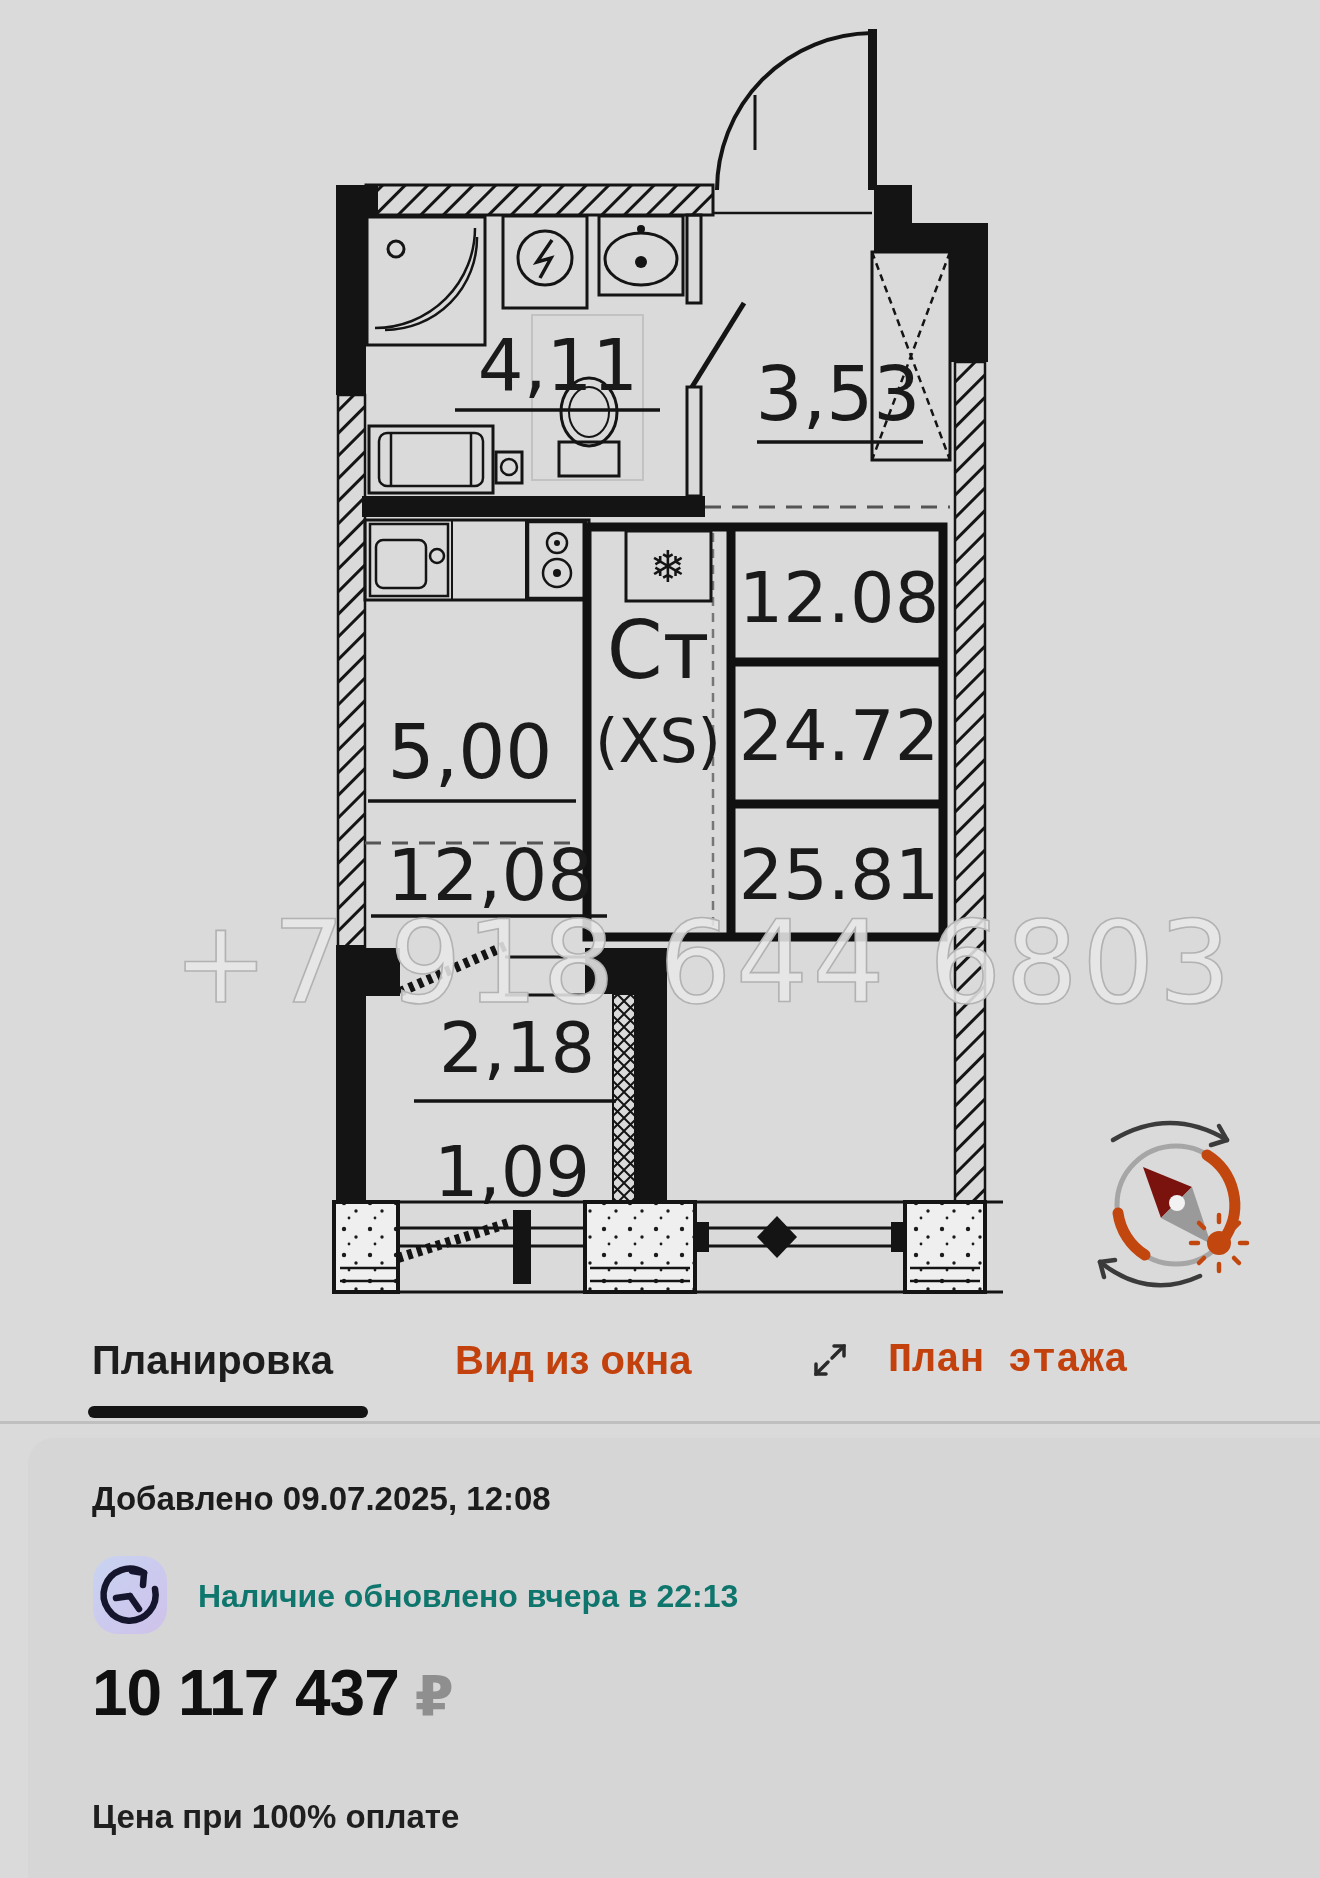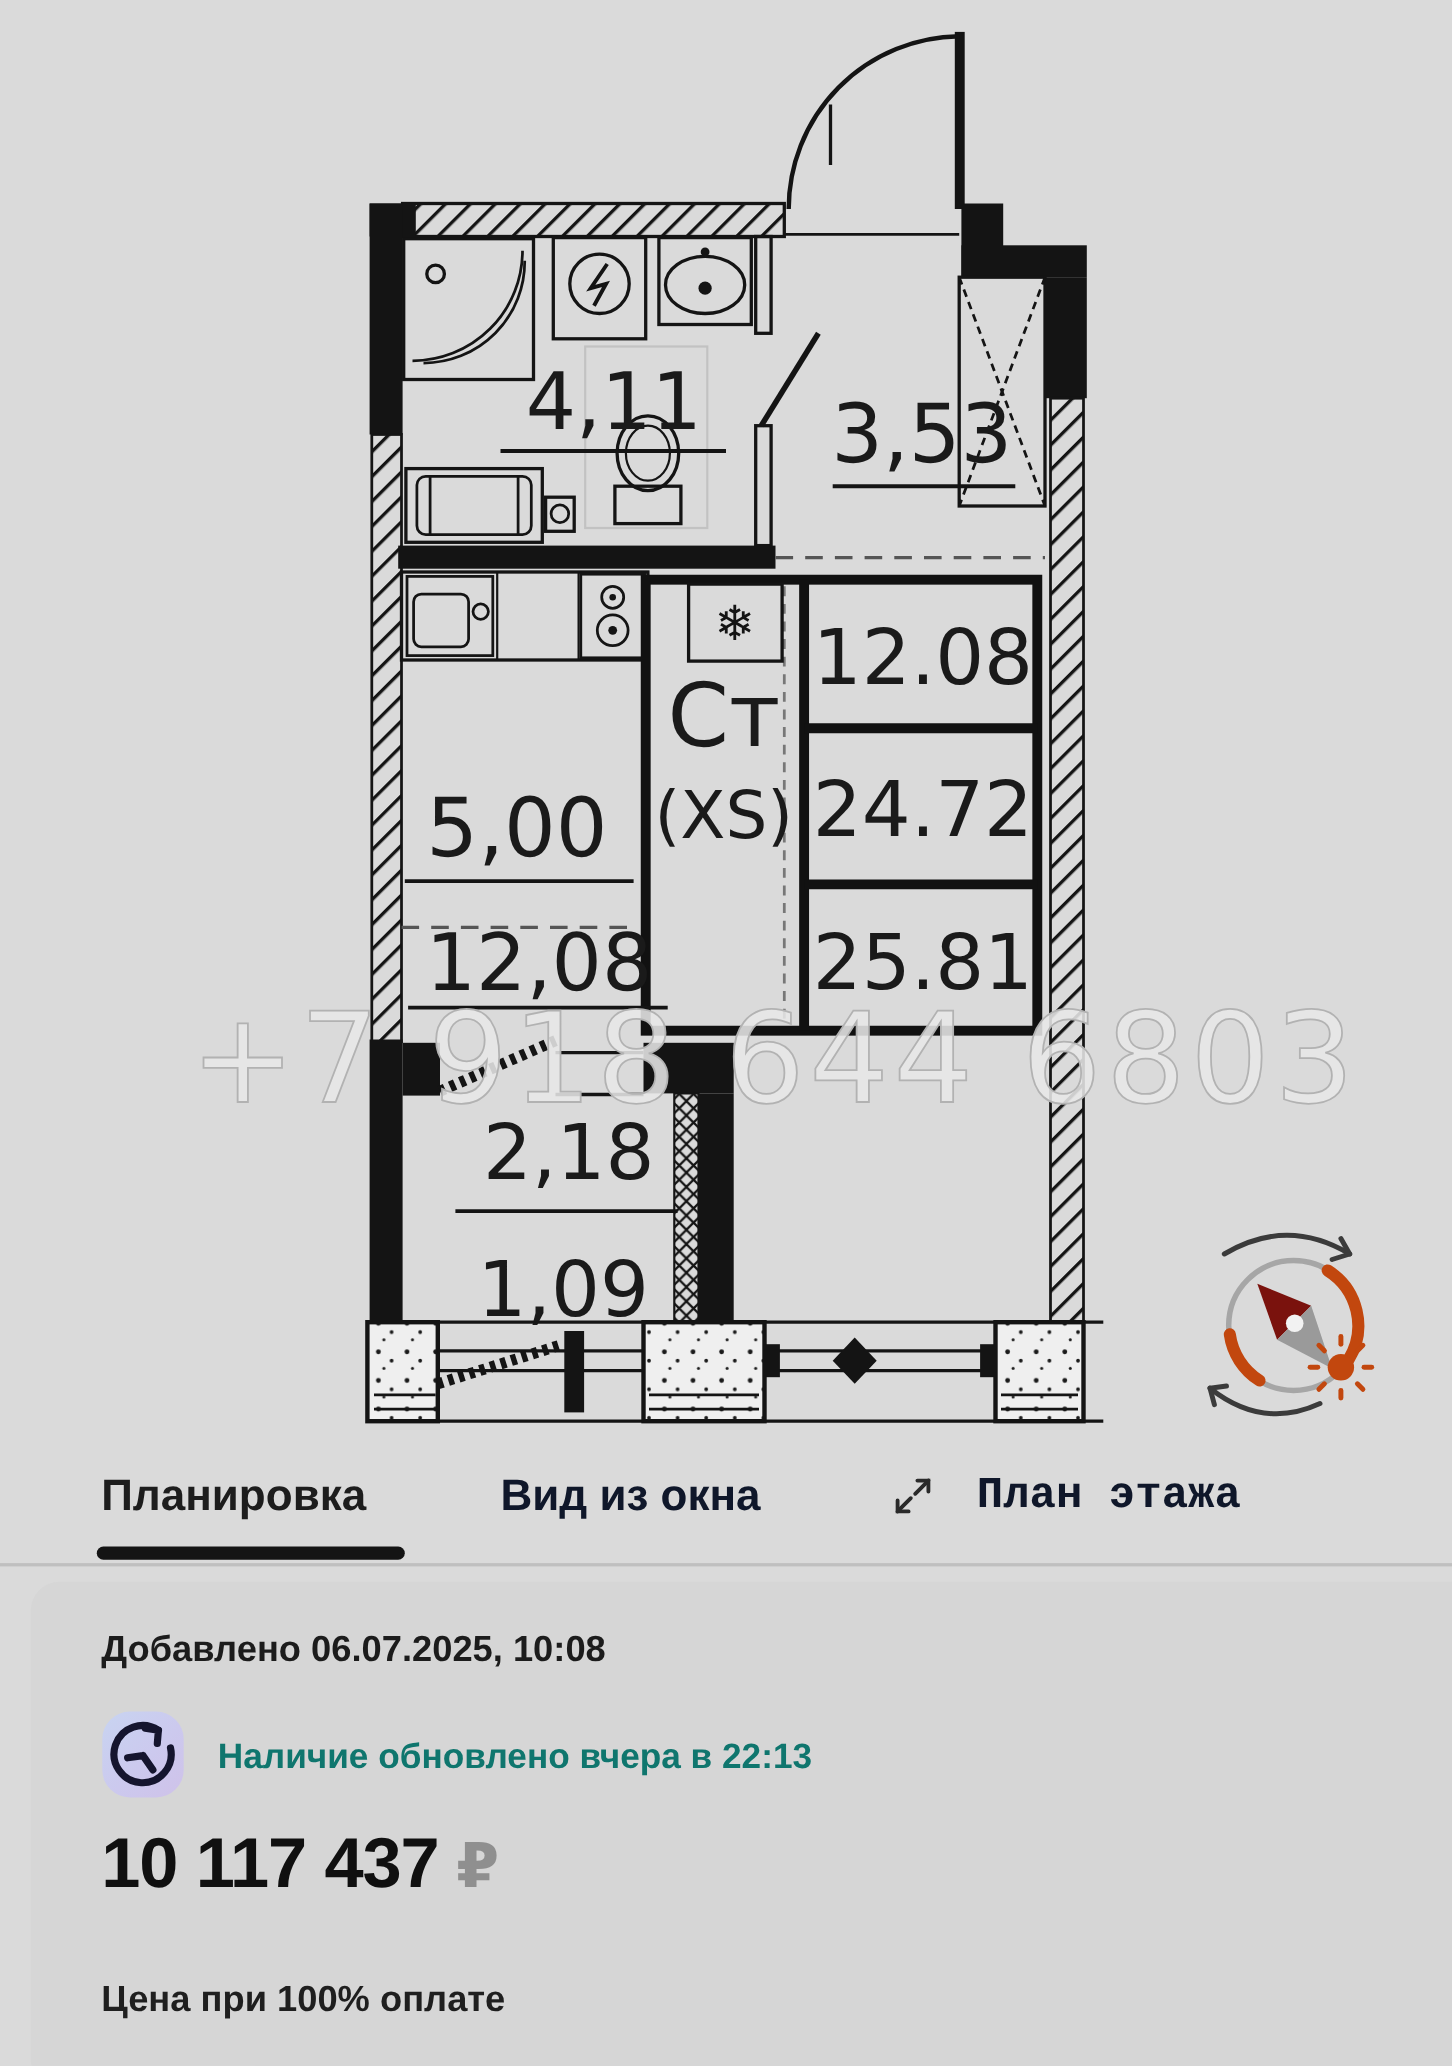--- a/index.html
+++ b/index.html
@@ -6,21 +6,21 @@
   body{
     width:1320px;height:1878px;overflow:hidden;position:relative;
     background:#dadada;
     font-family:"Liberation Sans","DejaVu Sans",sans-serif;
     color:#161616;
   }
   #plan-wrap{position:absolute;left:0;top:0;width:1320px;height:1330px;}
   
   #tabs{position:absolute;left:0;top:1330px;width:1098px;height:92px;}
   .tab{position:absolute;top:8px;font-size:40px;font-weight:bold;color:#1d1d1d;white-space:nowrap;cursor:pointer;}
-  .tab.dim{color:#0f172a;}
+  .tab.dim{color:#c2410c;}
   #tab-underline{position:absolute;left:88px;top:76px;width:280px;height:12px;border-radius:7px;background:#141414;}
   #tabs-divider{position:absolute;left:0;top:1421px;width:1320px;height:3px;background:#bfbfbf;}
   #expand-btn{position:absolute;left:806px;top:1336px;width:48px;height:48px;cursor:pointer;}
   
   #info-card{
     position:absolute;left:28px;top:1438px;width:1316px;height:460px;
     background:#d6d6d6;border-radius:26px 0 0 26px;
   }
   #added-line{position:absolute;left:64px;top:42px;font-size:33px;font-weight:bold;color:#1c1c1c;}
   #avail-badge{
@@ -256,21 +256,21 @@
   <g stroke="#2a2a2a" stroke-width="3.5" fill="none" stroke-linecap="round">
     <line x1="26" y1="22" x2="38" y2="10"></line>
     <polyline points="28,10 38,10 38,20"></polyline>
     <line x1="22" y1="26" x2="10" y2="38"></line>
     <polyline points="20,38 10,38 10,28"></polyline>
   </g>
 </svg>
 <div id="tabs-divider"></div>
 
 <div id="info-card">
-  <div id="added-line">Добавлено 06.07.2025, 10:08</div>
+  <div id="added-line">Добавлено 09.07.2025, 12:08</div>
 
   <div id="avail-badge">
     <svg width="74" height="78" viewBox="0 0 74 78">
       <g stroke="#15152e" stroke-width="6.5" fill="none" stroke-linecap="round">
         <path d="M51,17 A26,26 0 1 0 62,33"></path>
         <path d="M51,17 L50,29 M51,17 L39,15"></path>
         <path d="M37,40 L23,42 M37,40 L46,53"></path>
       </g>
     </svg>
   </div>

